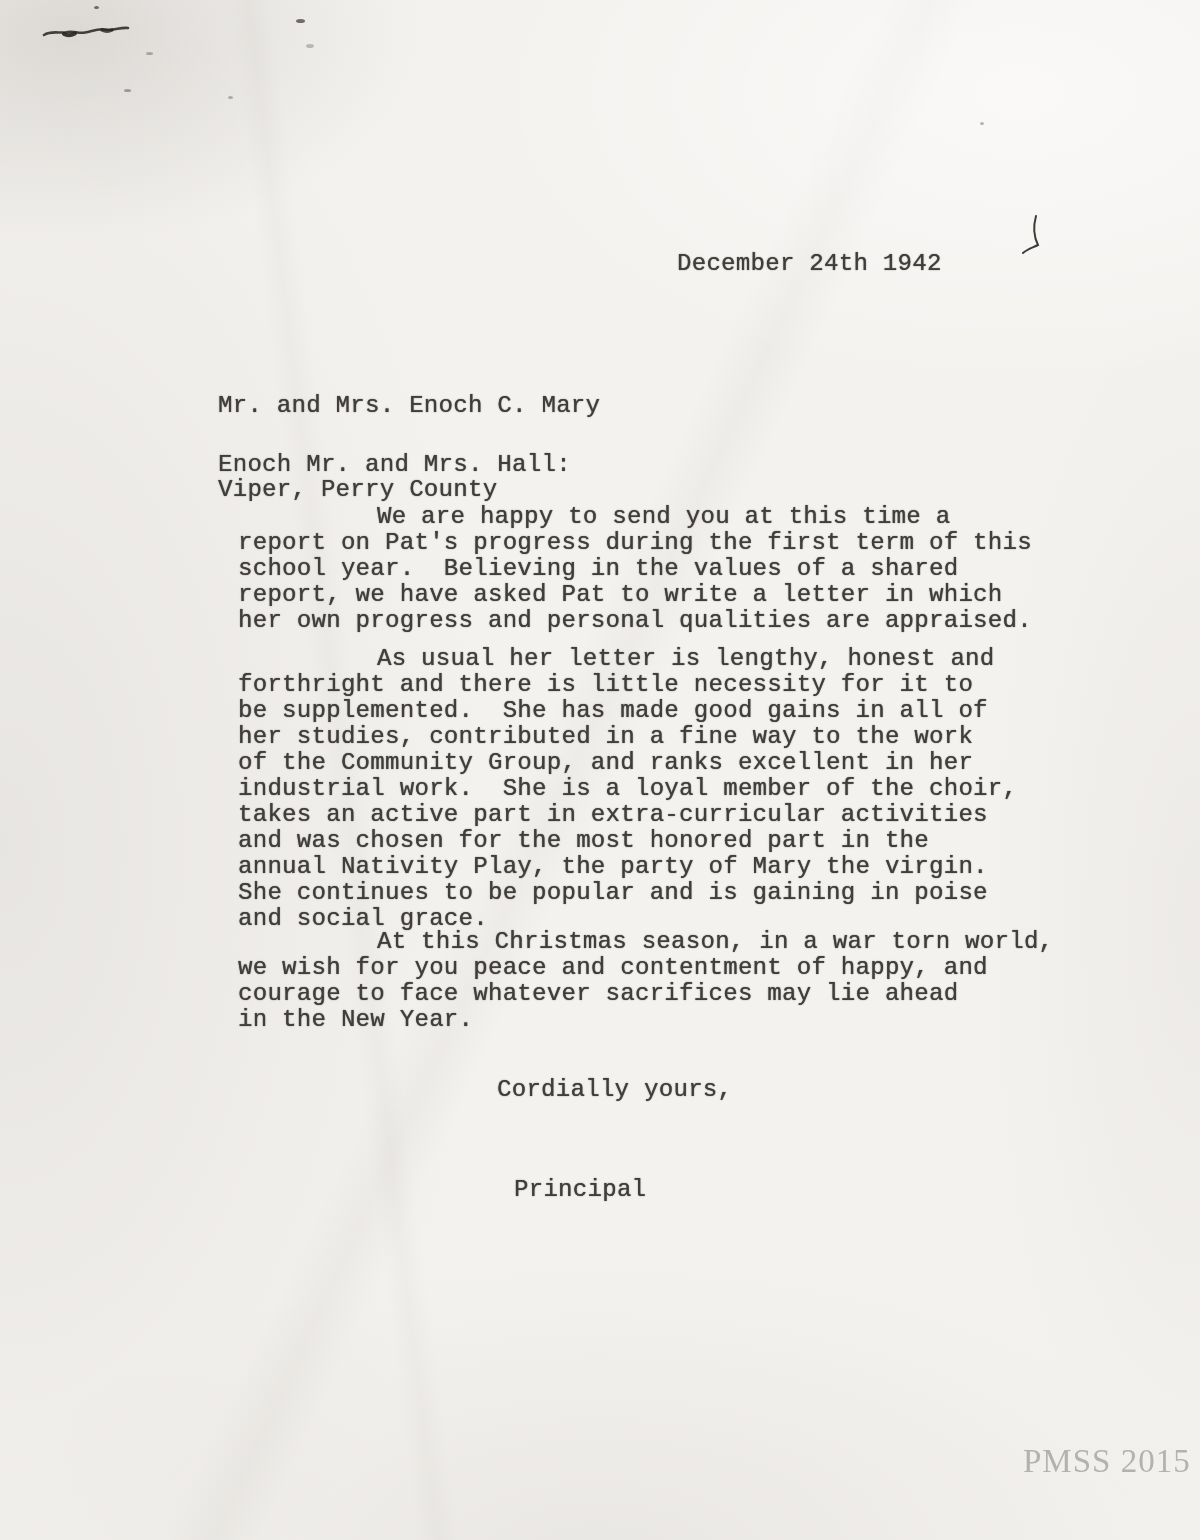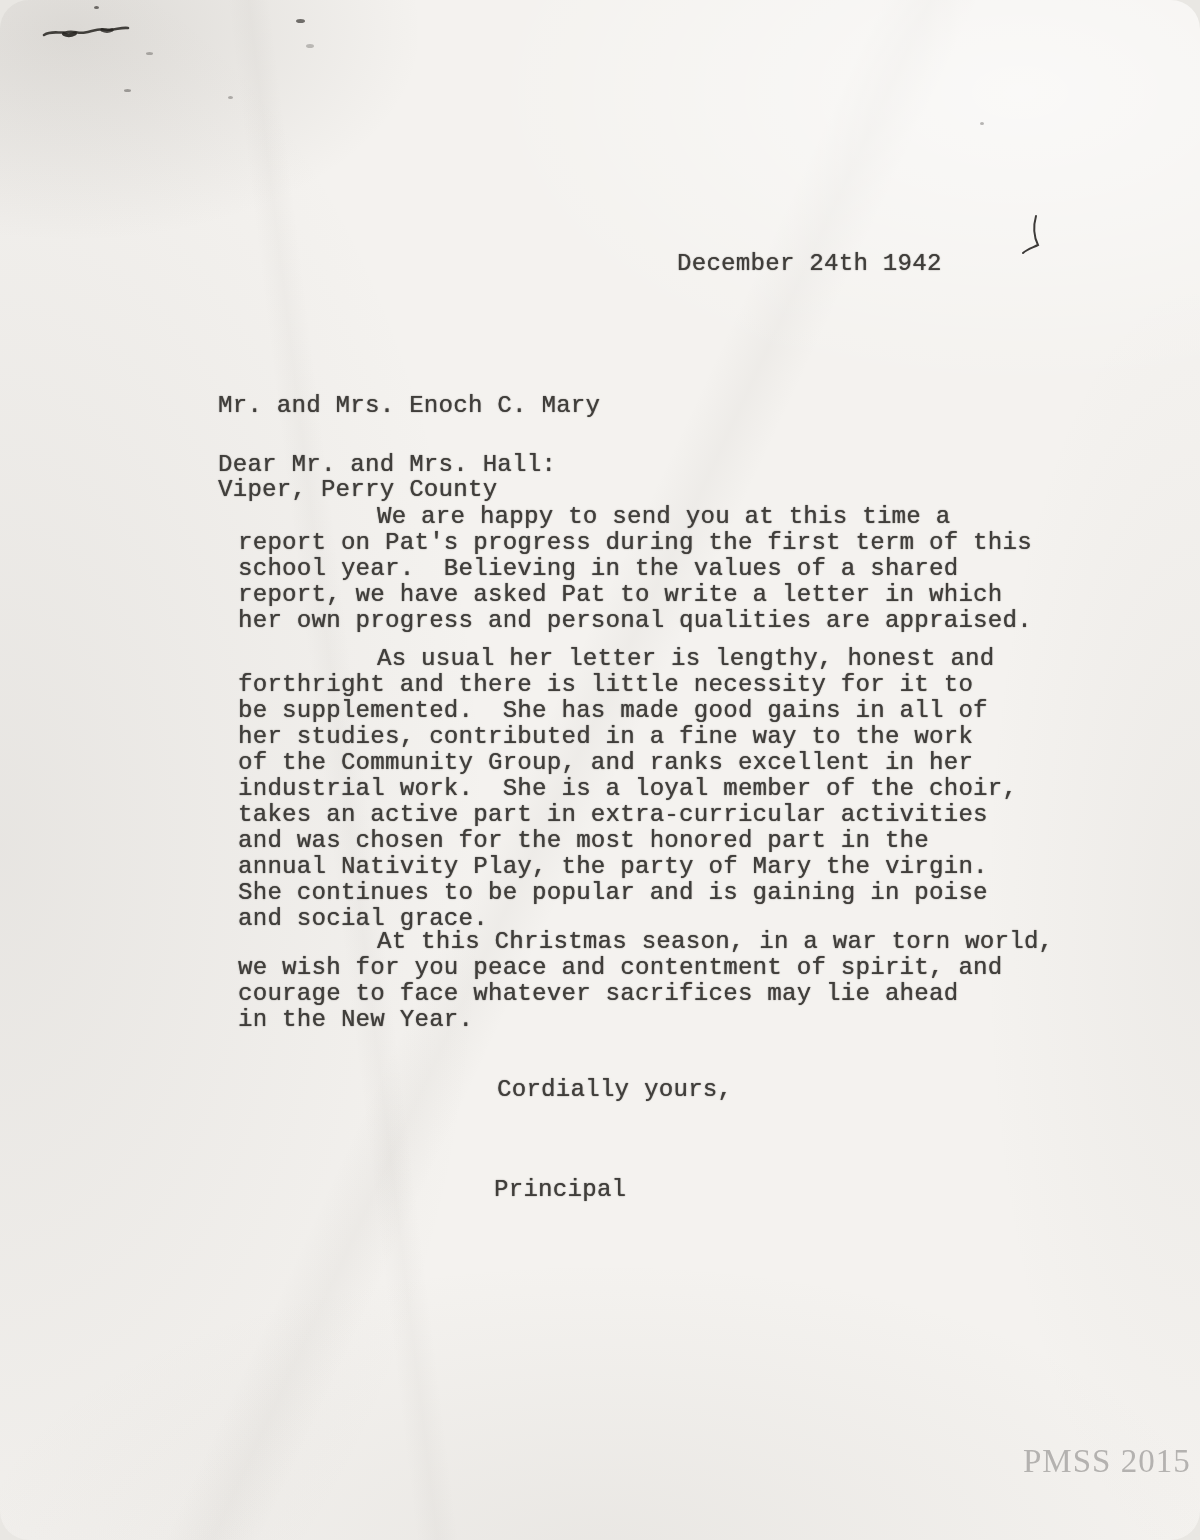--- a/index.html
+++ b/index.html
@@ -16,40 +16,39 @@
     background-image:
       radial-gradient(ellipse 900px 500px at 85% 6%, rgba(255,255,255,0.55), transparent 60%),
       radial-gradient(ellipse 500px 300px at 6% 2%, rgba(125,120,112,0.20), transparent 70%),
       radial-gradient(ellipse 700px 1300px at 0% 55%, rgba(120,115,108,0.10), transparent 70%),
       radial-gradient(ellipse 300px 900px at 100% 60%, rgba(150,145,138,0.08), transparent 72%),
       radial-gradient(ellipse 900px 420px at 50% 101%, rgba(140,135,126,0.10), transparent 70%),
       linear-gradient(115deg, transparent 46%, rgba(120,114,106,0.05) 48.5%, transparent 51%),
       linear-gradient(83deg, transparent 30%, rgba(120,114,106,0.04) 31.5%, transparent 33%);
     font-family: "Liberation Mono", "DejaVu Sans Mono", monospace;
     color: #3f3d3a;
-    border-radius: 29px;
   }
   .type {
     position: absolute;
     font-size: 24px;
     line-height: 26px;
     letter-spacing: 0.3px;
     white-space: pre-wrap;
     color: #403e3b;
     text-shadow: 0 0 1.2px rgba(55,52,48,0.8), 0.4px 0.4px 0.6px rgba(55,52,48,0.35);
   }
   .date-line      { left: 677px; top: 251px; }
   .recipient      { left: 218px; top: 336px; line-height: 28px; }
   .salutation     { left: 218px; top: 452px; }
   .para           { left: 218px; top: 0; width: 832px; text-indent: 139px; margin-left: 20px; }
   .para-1         { top: 504px; }
   .para-2         { top: 646px; }
   .para-3         { top: 929px; }
   .closing        { left: 497px; top: 1077px; }
-  .signature      { left: 494px; top: 1177px; }
+  .signature      { left: 514px; top: 1177px; }
   .watermark {
     position: absolute;
     left: 1023px;
     top: 1443px;
     font-family: "Liberation Serif", "DejaVu Serif", serif;
     font-size: 33px;
     letter-spacing: 1px;
     color: #b4b2b0;
     text-shadow: none;
   }
@@ -84,40 +83,40 @@
   <div class="speck" style="left:228px; top:96px; width:5px; height:3px; opacity:.5;"></div>
   <div class="speck" style="left:980px; top:122px; width:4px; height:3px; opacity:.5;"></div>
 
   <div class="type date-line">December 24th 1942</div>
 
   <div class="type recipient">
     <div>Mr. and Mrs. Enoch C. Mary</div>
     <div>Viper, Perry County</div>
   </div>
 
-  <div class="type salutation">Dear Mr. and Mrs. Hall:</div>
+  <div class="type salutation">Enoch Mr. and Mrs. Hall:</div>
 
   <div class="type para para-1">We are happy to send you at this time a
 report on Pat's progress during the first term of this
 school year.  Believing in the values of a shared
 report, we have asked Pat to write a letter in which
 her own progress and personal qualities are appraised.</div>
   <div class="type para para-2">As usual her letter is lengthy, honest and
 forthright and there is little necessity for it to
 be supplemented.  She has made good gains in all of
 her studies, contributed in a fine way to the work
 of the Community Group, and ranks excellent in her
 industrial work.  She is a loyal member of the choir,
 takes an active part in extra-curricular activities
 and was chosen for the most honored part in the
 annual Nativity Play, the party of Mary the virgin.
 She continues to be popular and is gaining in poise
 and social grace.</div>
   <div class="type para para-3">At this Christmas season, in a war torn world,
-we wish for you peace and contentment of spirit, and
+we wish for you peace and contentment of happy, and
 courage to face whatever sacrifices may lie ahead
 in the New Year.</div>
 
   <div class="type closing">Cordially yours,</div>
   <div class="type signature">Principal</div>
 
   <div class="watermark">PMSS 2015</div>
 
 </div>
 

